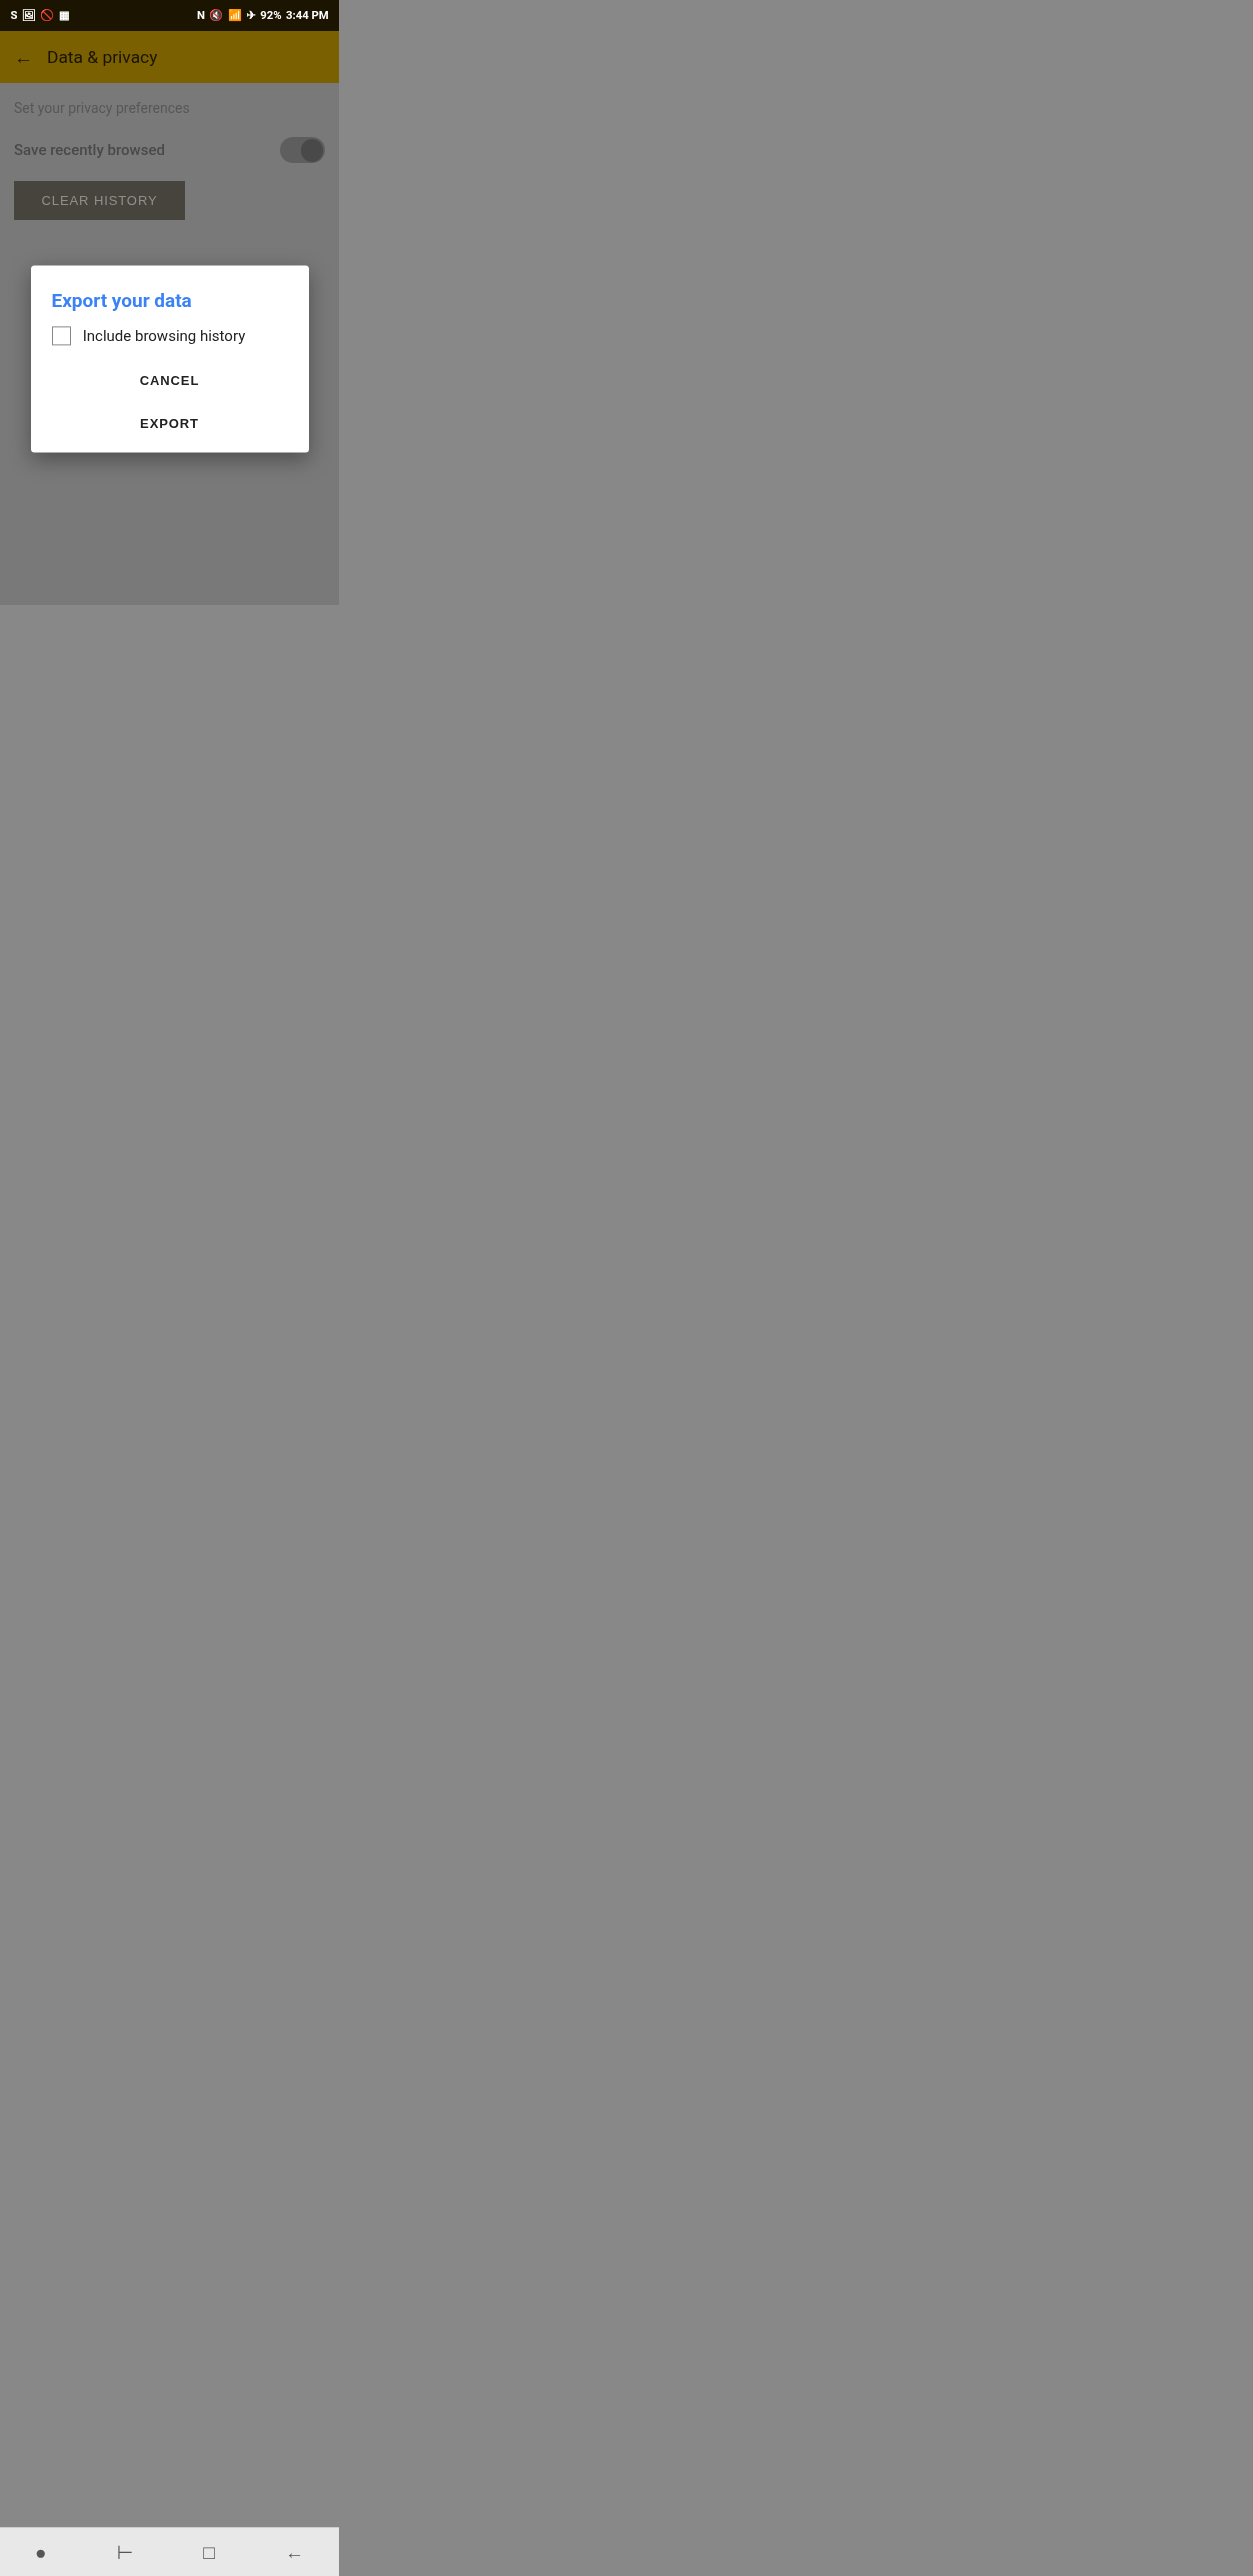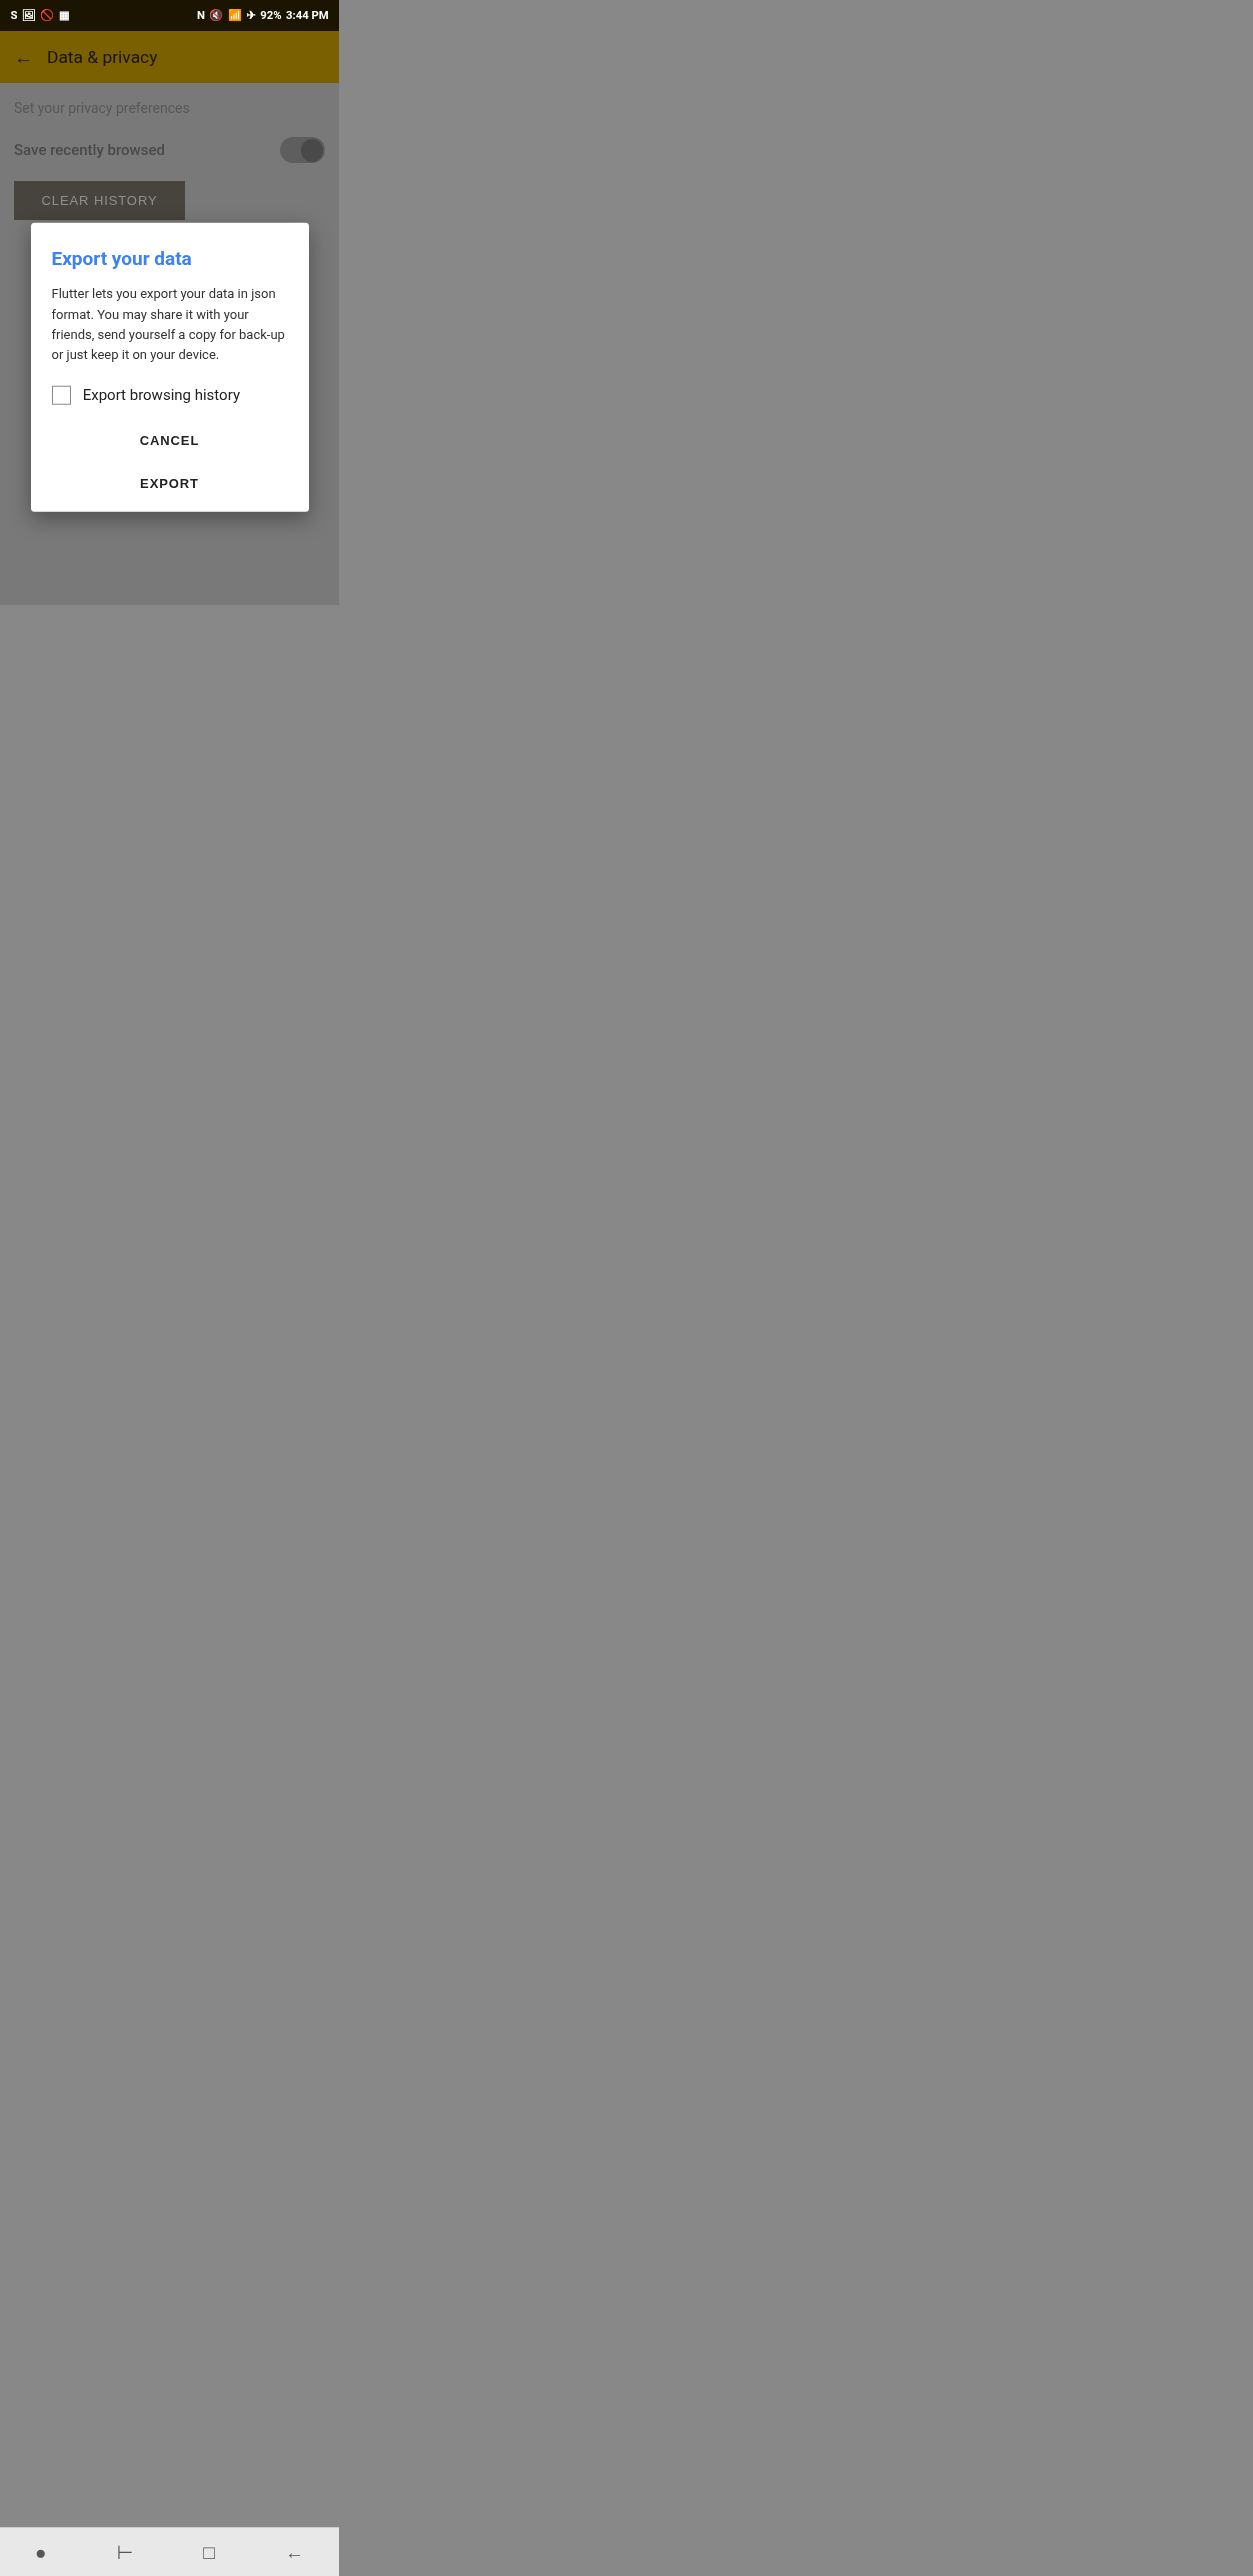--- a/index.html
+++ b/index.html
@@ -264,25 +264,24 @@
   </div>
 
   <button class="bg-button">CLEAR HISTORY</button>
 
   
   <div class="overlay"></div>
 
   
   <div class="dialog">
     <div class="dialog-title">Export your data</div>
-    <div class="dialog-body">Flutter lets you export your data in json format. You may share it with your friends, send yourself a copy for back-up or just keep it on your device.</div>
 
     <div class="dialog-checkbox-row">
       <div class="dialog-checkbox"></div>
-      <span class="dialog-checkbox-label">Export browsing history</span>
+      <span class="dialog-checkbox-label">Include browsing history</span>
     </div>
 
     <div class="dialog-actions">
       <button class="dialog-btn">CANCEL</button>
       <button class="dialog-btn">EXPORT</button>
     </div>
   </div>
 
 </div>
 

